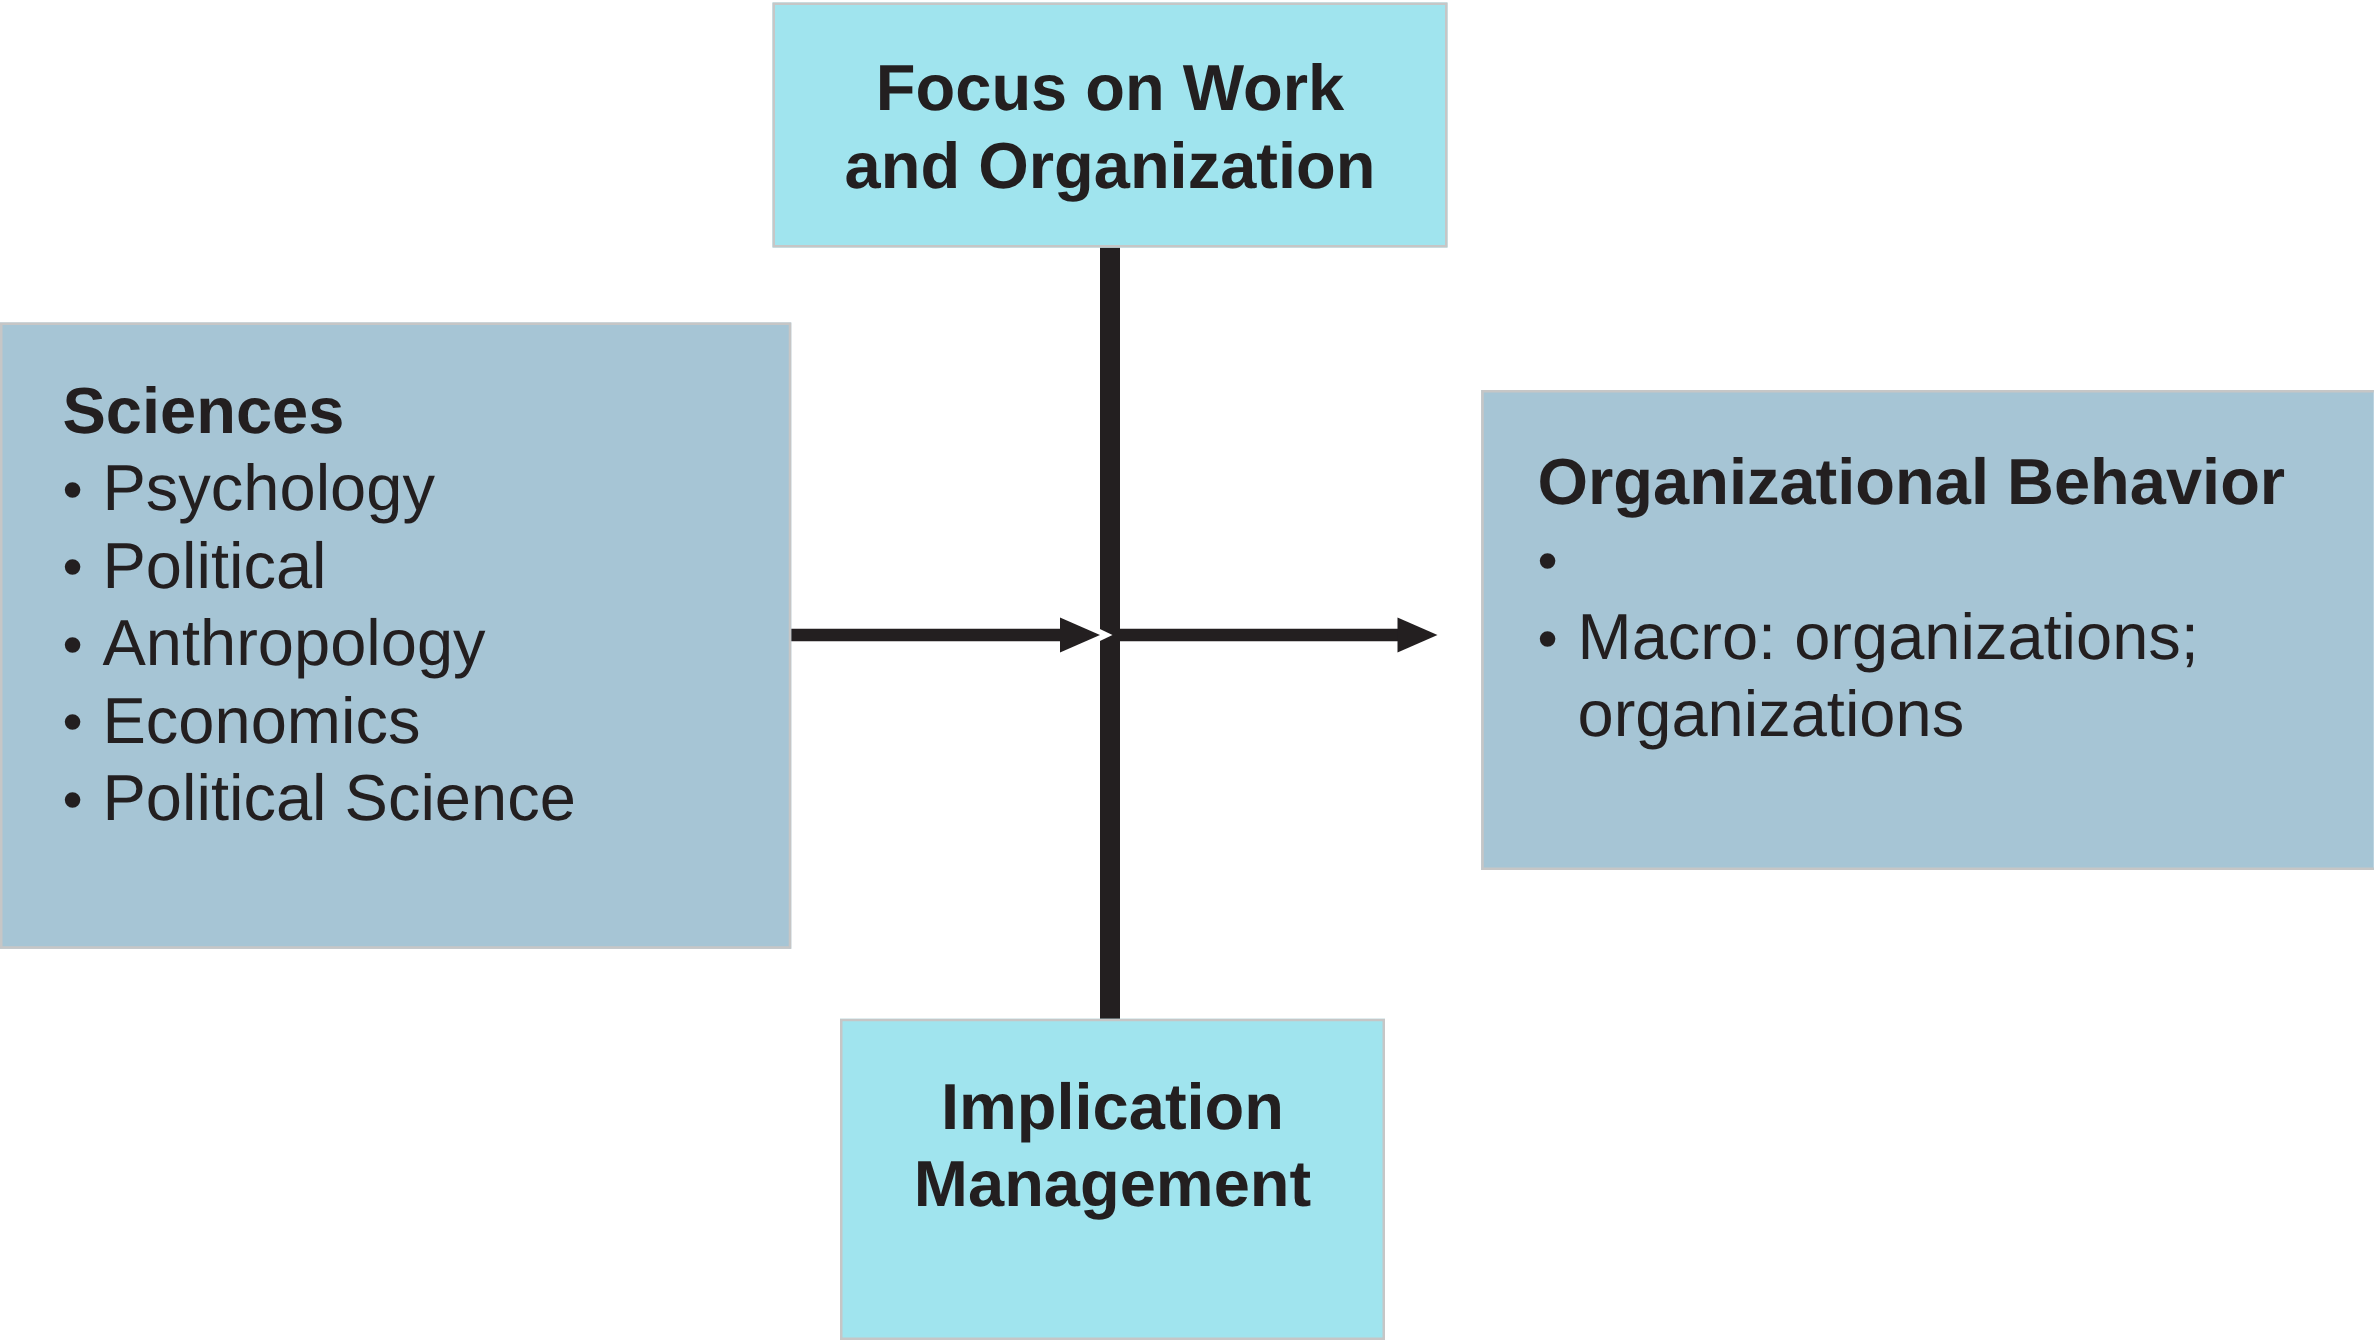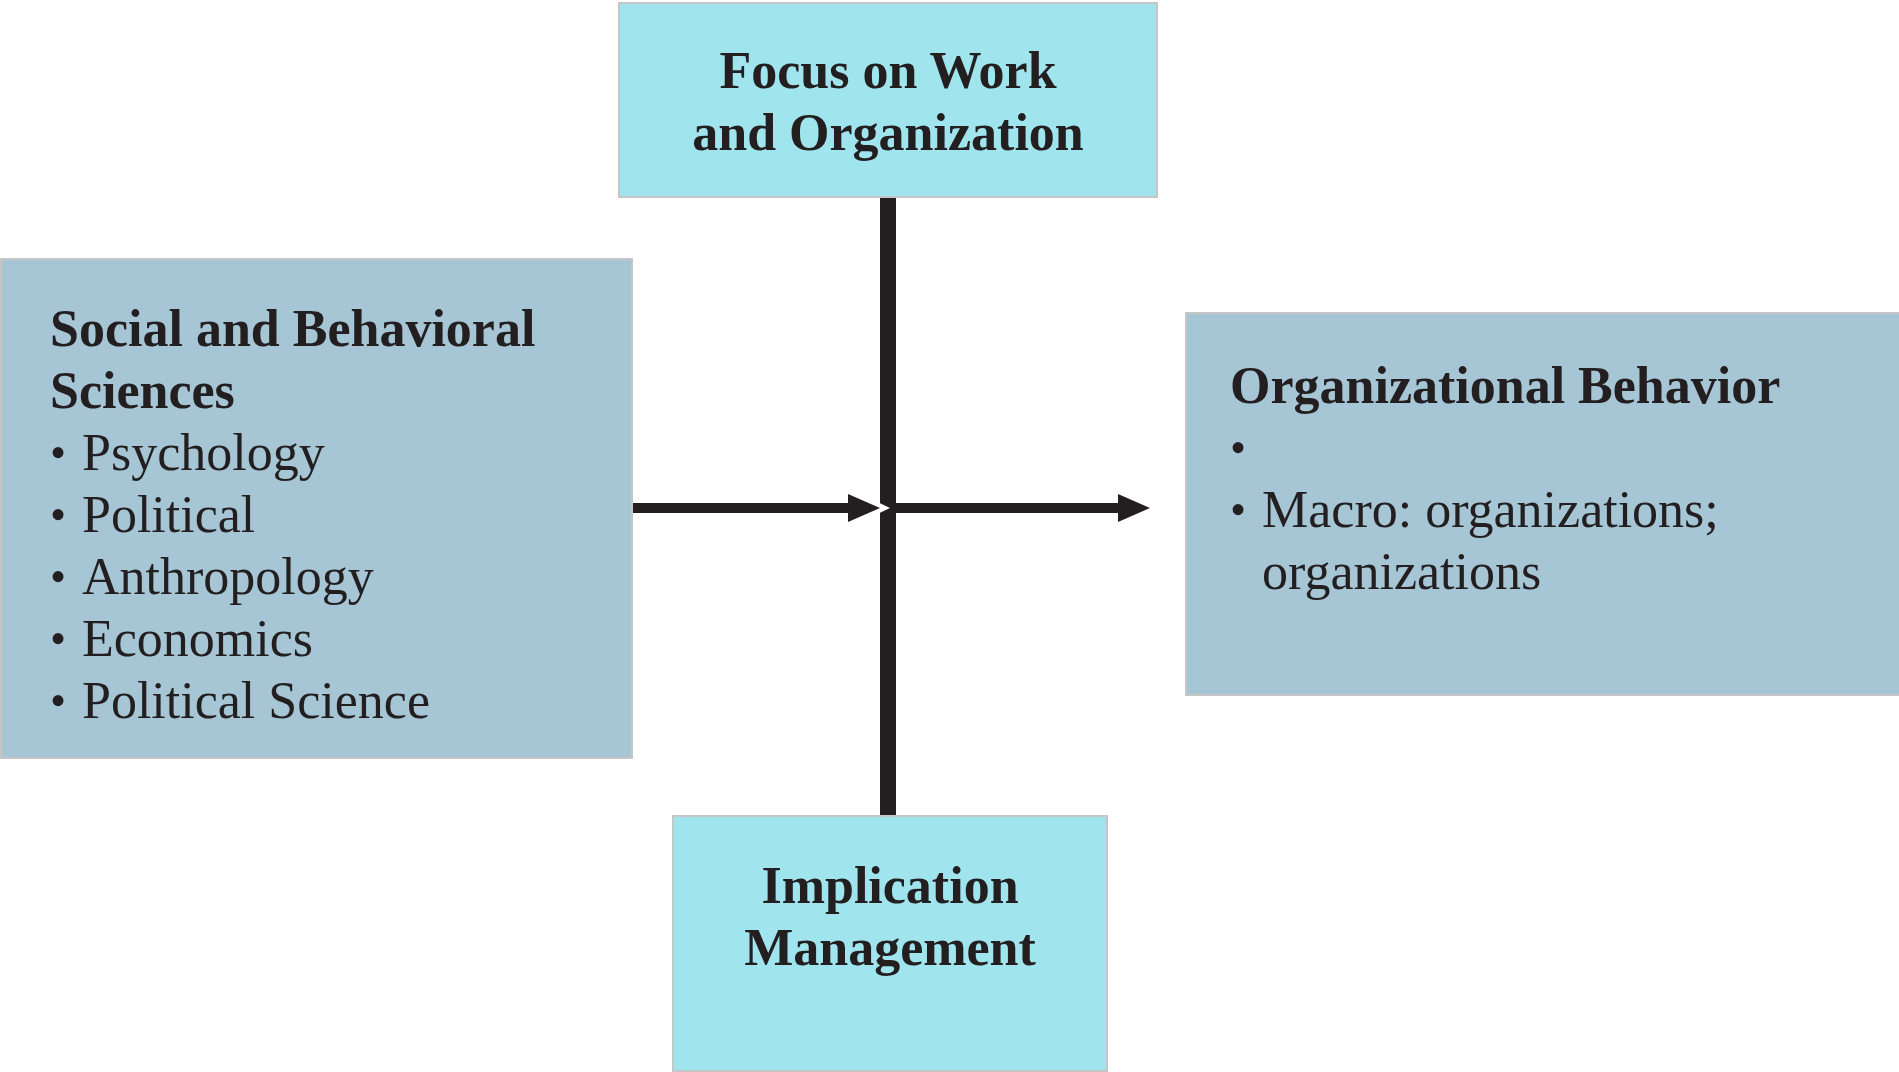--- a/index.html
+++ b/index.html
@@ -10,21 +10,21 @@
     --bg:#ffffff;
   }
   *{margin:0;padding:0;box-sizing:border-box;}
   html,body{width:1899px;height:1072px;}
   body{
     background:var(--bg);
     font-family:"Liberation Sans","DejaVu Sans",sans-serif;
     color:var(--ink);
     overflow:hidden;
   }
-  .stage{position:relative;width:1899px;height:933px;background:var(--bg);font-family:Liberation Serif, serif;}
+  .stage{position:relative;width:1899px;height:933px;background:var(--bg);}
 
   
   .vline{
     position:absolute;left:880px;top:198px;width:16px;height:619px;
     background:var(--ink);z-index:0;
   }
   .hseg{position:absolute;height:10px;background:var(--ink);z-index:1;}
   .hseg-left{left:632px;top:503px;width:220px;}
   .hseg-right{left:896px;top:503px;width:228px;}
 
@@ -90,21 +90,20 @@
   <div class="tri tri-center"></div>
   <div class="hseg hseg-right"></div>
   <div class="tri tri-rightend"></div>
 
   <div class="box box-cyan box-top">
     <div>Focus on Work</div>
     <div>and Organization</div>
   </div>
 
   <div class="box box-bluegray box-left">
-    <div class="title">Social and Behavioral</div>
     <div class="title">Sciences</div>
     <ul class="bullets">
       <li>
         <span class="bullet-dot">•</span>
         <span>Psychology</span>
       </li>
       <li>
         <span class="bullet-dot">•</span>
         <span>Political</span>
       </li>

